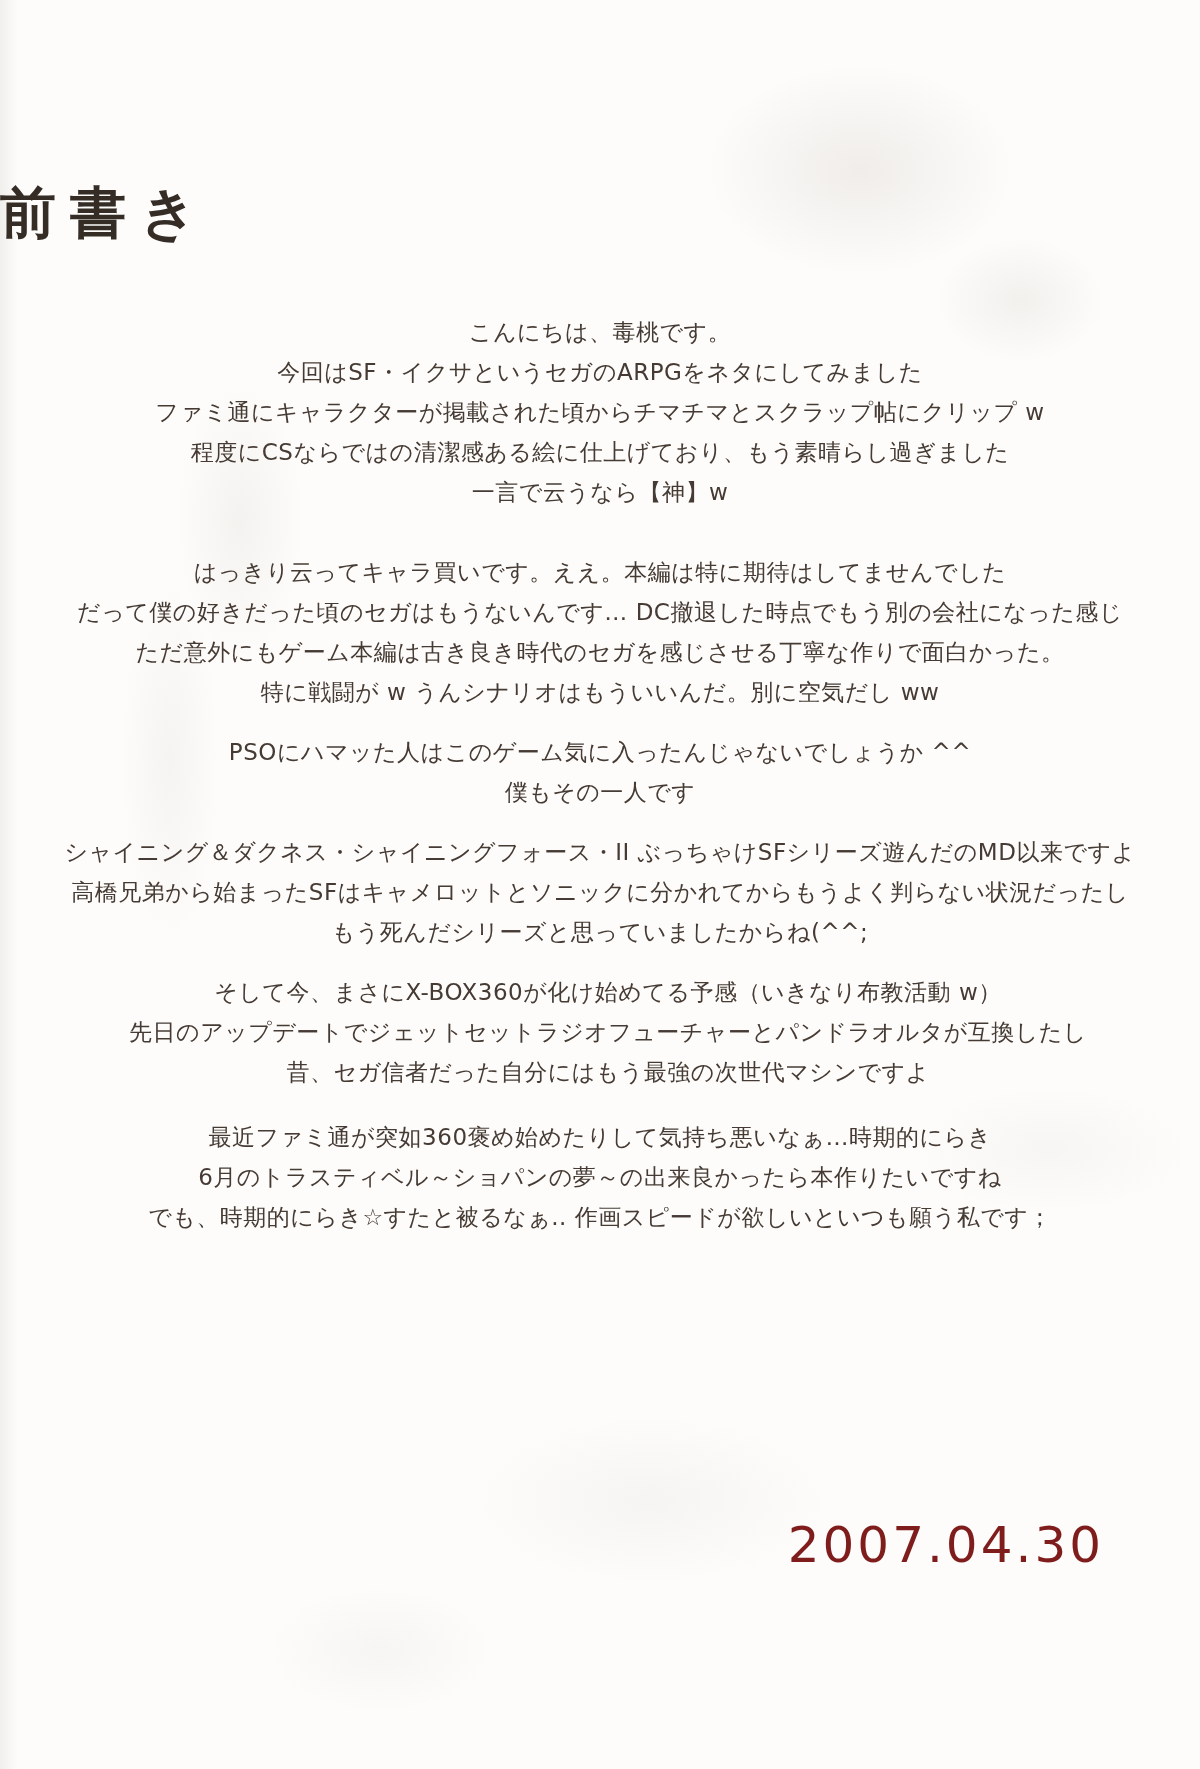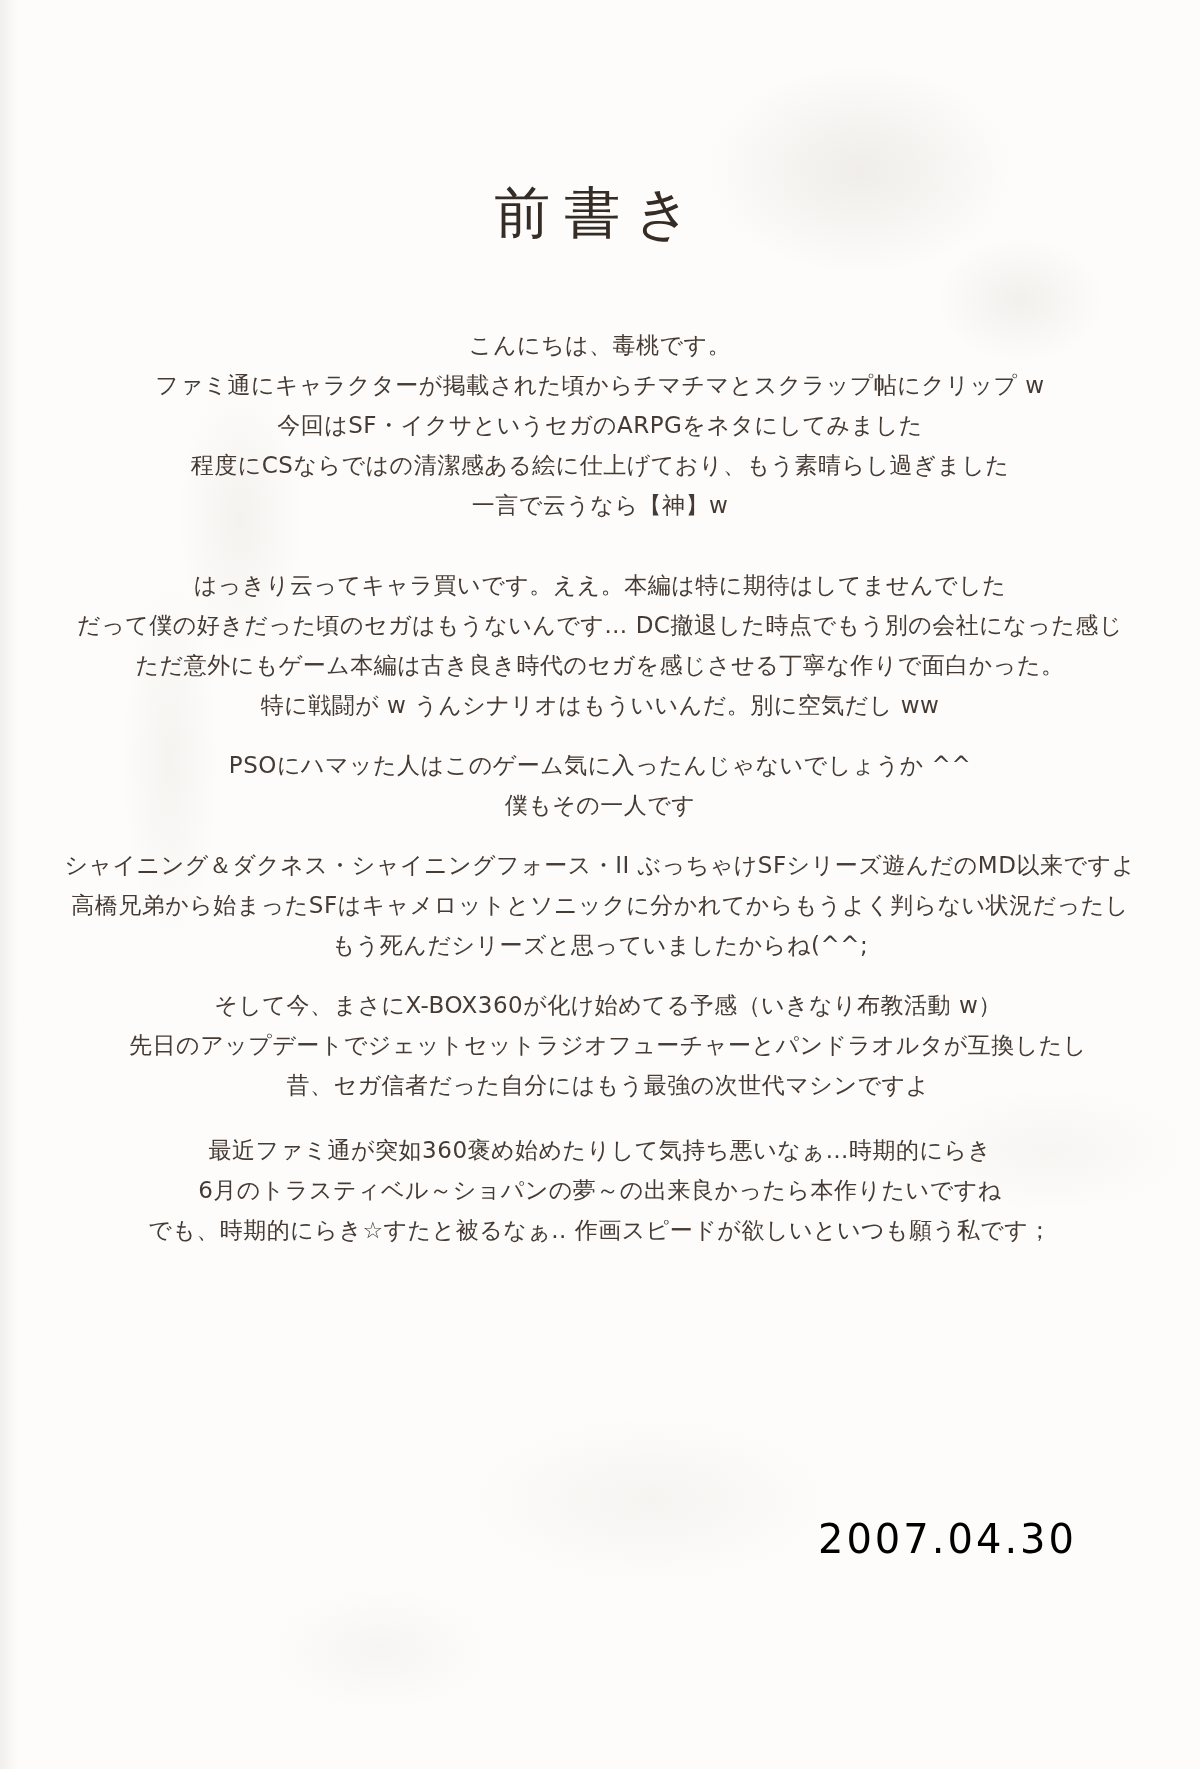--- a/index.html
+++ b/index.html
@@ -30,69 +30,69 @@
       radial-gradient(ellipse 260px 120px at 650px 1500px, rgba(210,204,198,0.16), transparent 70%),
       radial-gradient(ellipse 160px 90px  at 380px 1650px, rgba(212,206,200,0.15), transparent 70%),
       radial-gradient(ellipse 200px 90px  at 1050px 1150px, rgba(212,206,200,0.14), transparent 70%),
       linear-gradient(90deg, rgba(205,200,195,0.25) 0px, rgba(205,200,195,0.0) 18px);
   }
   .title {
     position: absolute;
     top: 138px;
     left: 0;
     width: 100%;
-    text-align: center;
+    text-align: left;
     font-size: 56px;
-    font-weight: normal;
+    font-weight: bold;
     letter-spacing: 14px;
     color: #352c26;
   }
   .content {
     position: absolute;
-    top: 325px;
+    top: 312px;
     left: 0;
     width: 100%;
   }
   .para { margin: 0; }
   .para.m40 { margin-bottom: 40px; }
   .para.m20 { margin-bottom: 20px; }
   .para.m30 { margin-bottom: 30px; }
   .para.m25 { margin-bottom: 25px; margin-left: 16px; }
   .line {
     display: block;
     text-align: center;
     font-size: 23px;
     line-height: 40px;
     white-space: nowrap;
     letter-spacing: 0.5px;
   }
   .date {
     position: absolute;
     top: 1516px;
-    right: 123px;
-    font-size: 40px;
+    right: 96px;
+    font-size: 50px;
     letter-spacing: 3px;
-    color: #000000;
+    color: #7f1d1d;
   }
 </style>
 </head>
 <body>
 
 <div class="page">
 
   <div class="watermark"></div>
 
   <h1 class="title">前書き</h1>
 
   <div class="content">
 
     <p class="para m40">
       <span class="line">こんにちは、毒桃です。</span>
+      <span class="line">今回はSF・イクサというセガのARPGをネタにしてみました</span>
       <span class="line">ファミ通にキャラクターが掲載された頃からチマチマとスクラップ帖にクリップ w</span>
-      <span class="line">今回はSF・イクサというセガのARPGをネタにしてみました</span>
       <span class="line">程度にCSならではの清潔感ある絵に仕上げており、もう素晴らし過ぎました</span>
       <span class="line">一言で云うなら【神】w</span>
     </p>
 
     <p class="para m20">
       <span class="line">はっきり云ってキャラ買いです。ええ。本編は特に期待はしてませんでした</span>
       <span class="line">だって僕の好きだった頃のセガはもうないんです… DC撤退した時点でもう別の会社になった感じ</span>
       <span class="line">ただ意外にもゲーム本編は古き良き時代のセガを感じさせる丁寧な作りで面白かった。</span>
       <span class="line">特に戦闘が w うんシナリオはもういいんだ。別に空気だし ww</span>
     </p>

